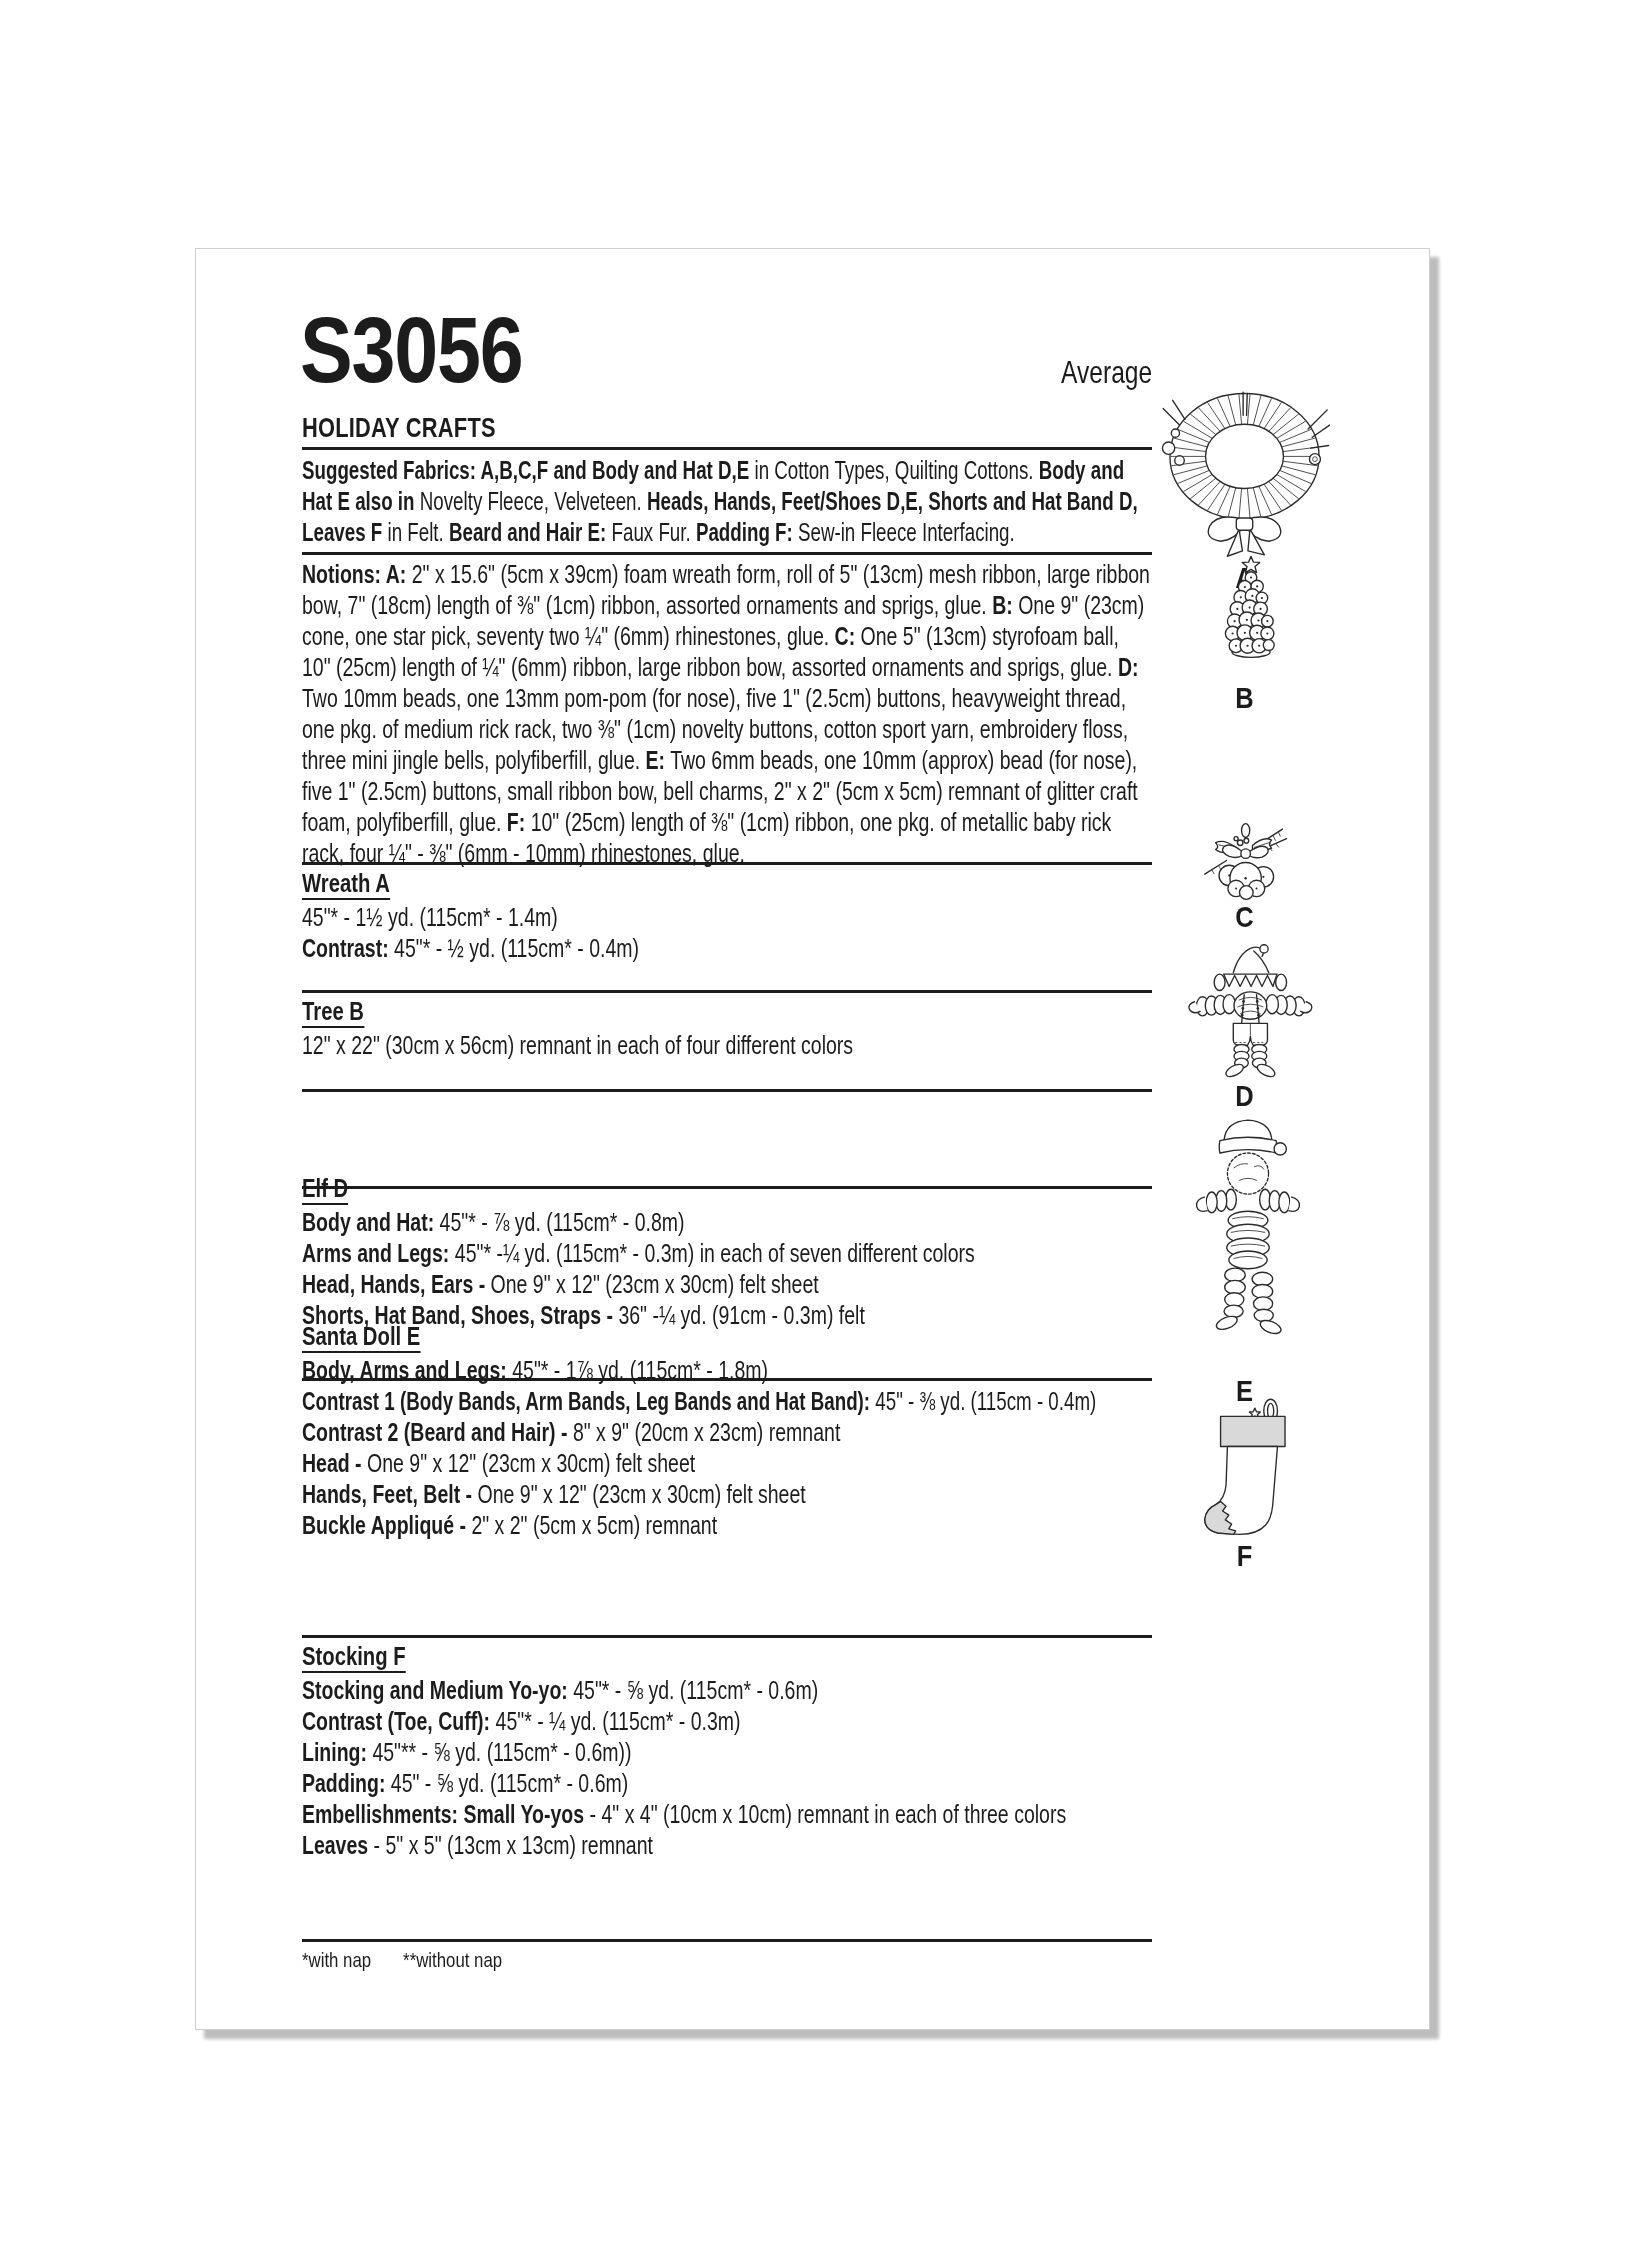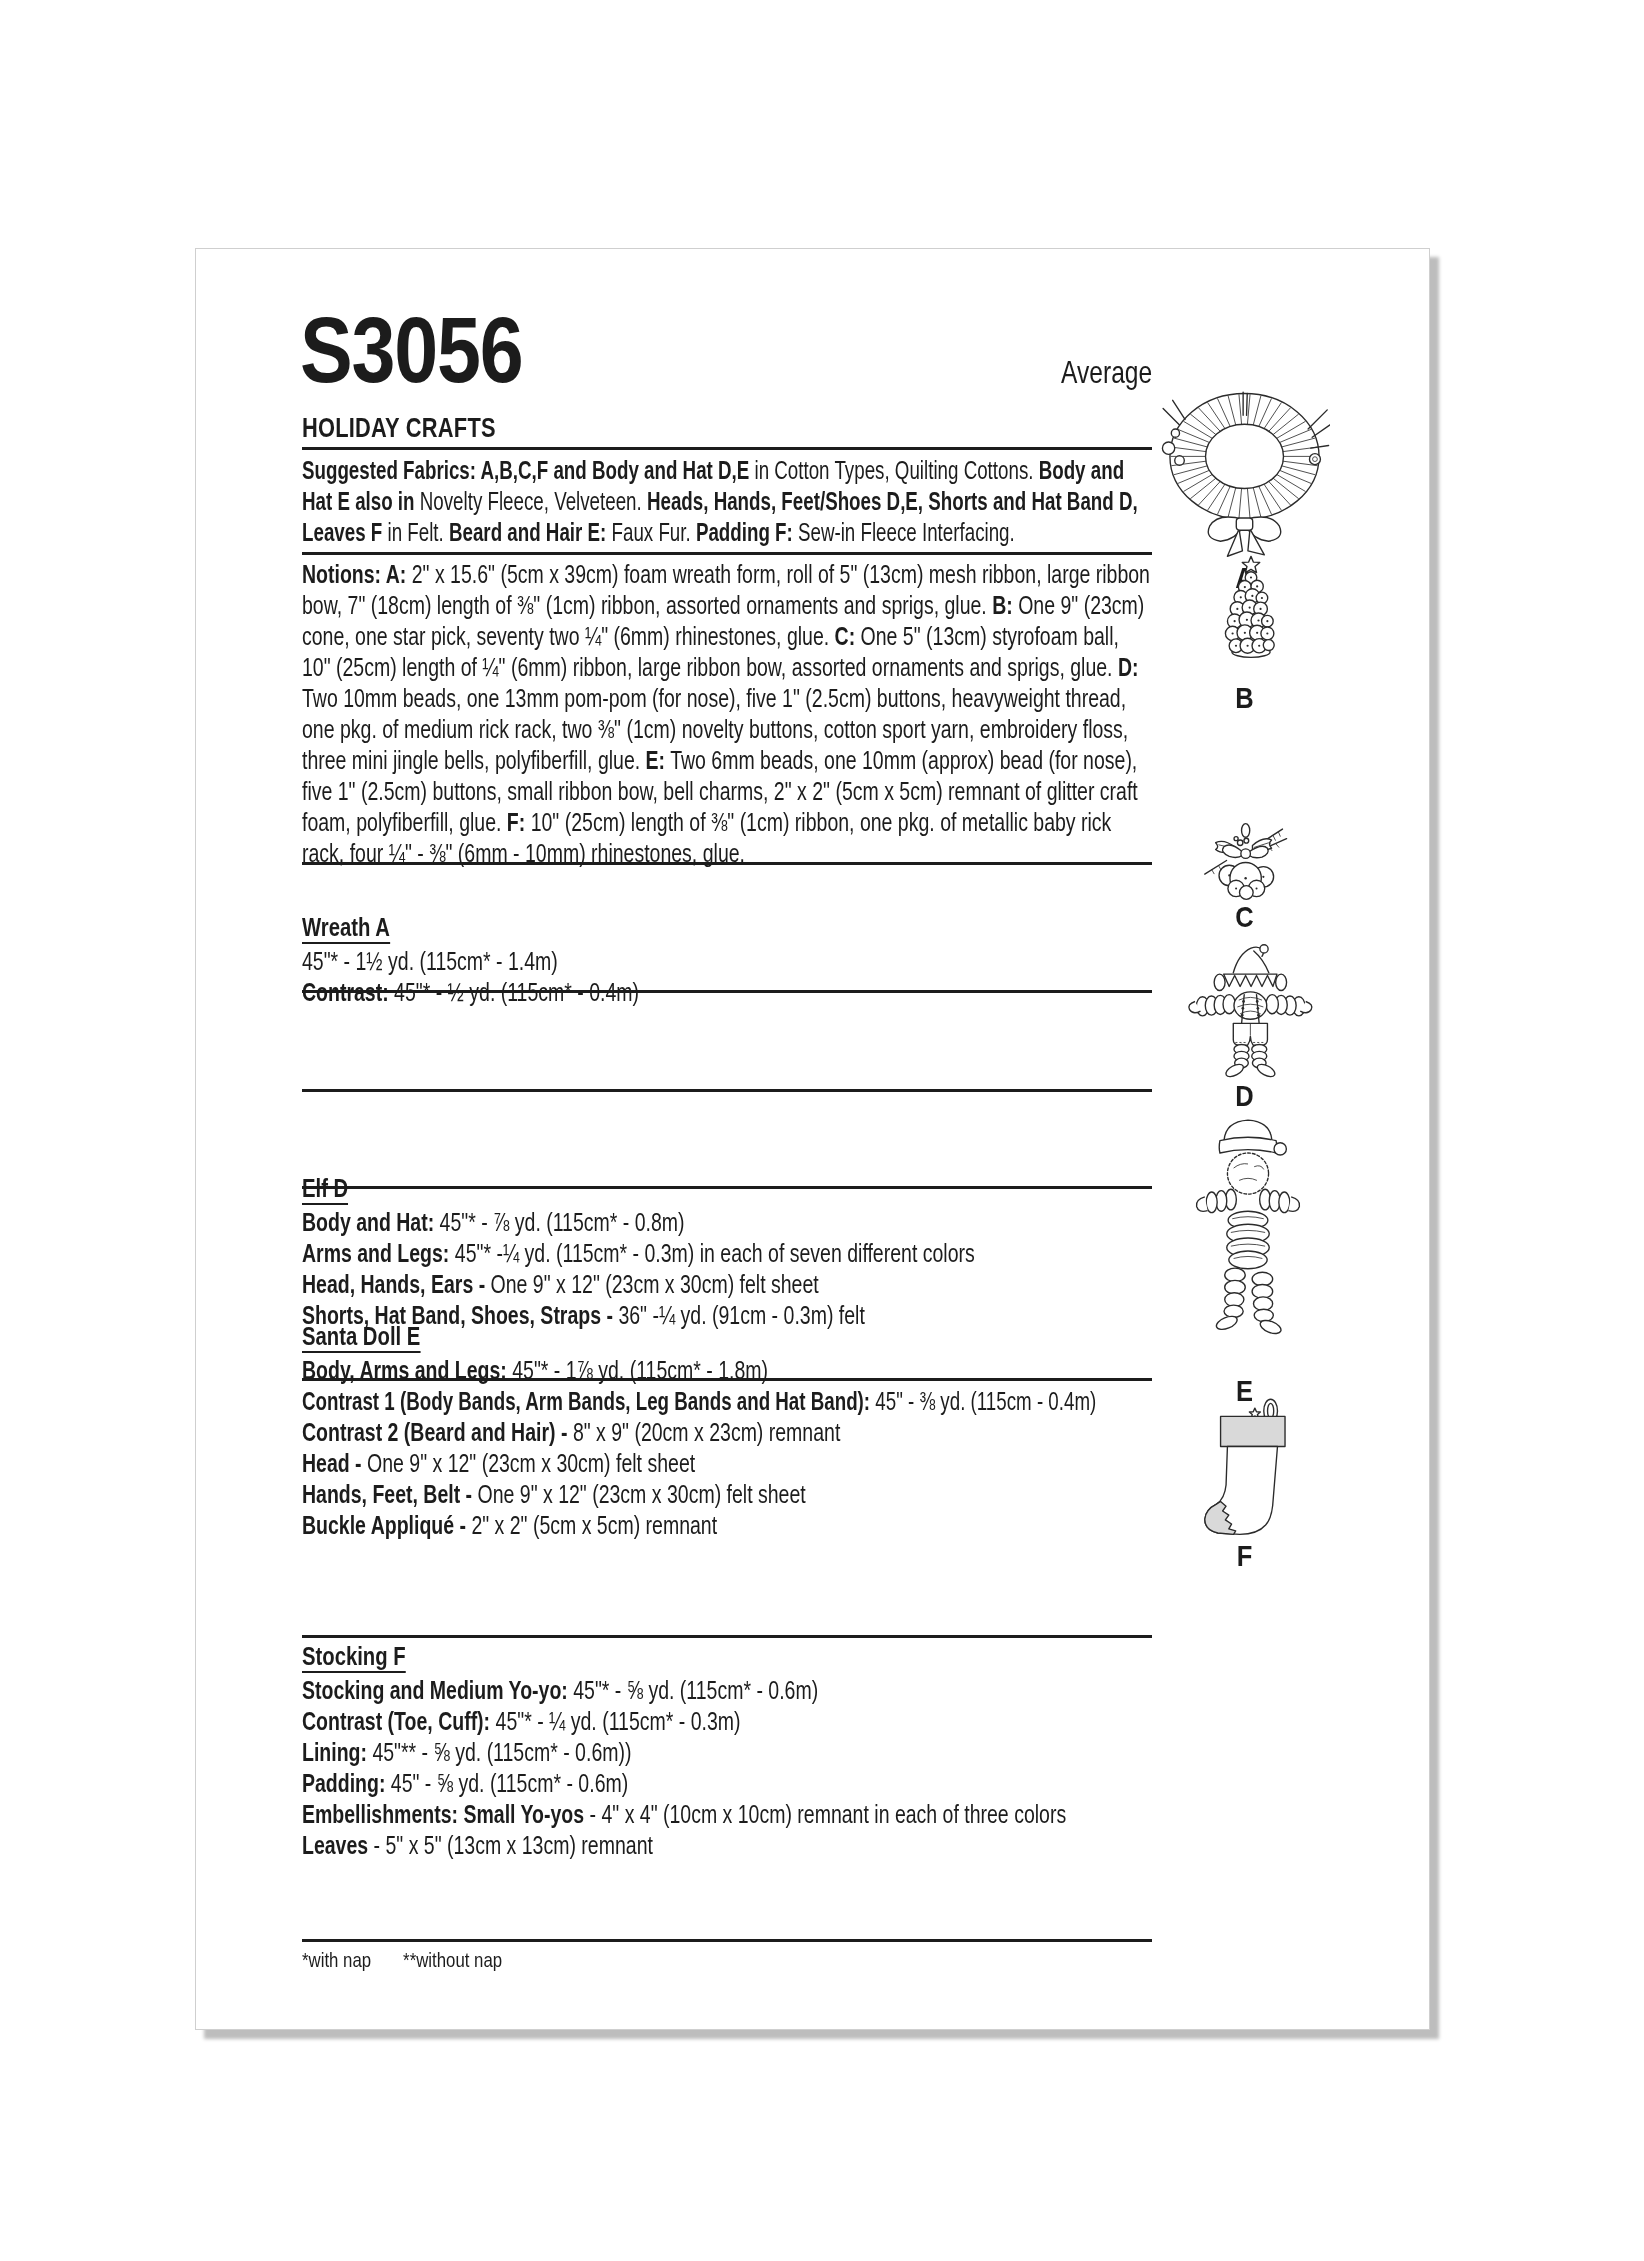--- a/index.html
+++ b/index.html
@@ -60,28 +60,32 @@
   <div class="rule" style="top:198px;"></div>
 
   <div class="para c75" style="top:206px;"><b>Suggested Fabrics: A,B,C,F and Body and Hat D,E</b> in Cotton Types, Quilting Cottons. <b>Body and Hat E also in</b> Novelty Fleece, Velveteen. <b>Heads, Hands, Feet/Shoes D,E, Shorts and Hat Band D, Leaves F</b> in Felt. <b>Beard and Hair E:</b> Faux Fur. <b>Padding F:</b> Sew-in Fleece Interfacing.</div>
 
   <div class="rule" style="top:303px;"></div>
 
   <div class="para c78" style="top:300px;padding-top:9.6px;"><b>Notions: A:</b> 2" x 15.6" (5cm x 39cm) foam wreath form, roll of 5" (13cm) mesh ribbon, large ribbon bow, 7" (18cm) length of ⅜" (1cm) ribbon, assorted ornaments and sprigs, glue. <b>B:</b> One 9" (23cm) cone, one star pick, seventy two ¼" (6mm) rhinestones, glue. <b>C:</b> One 5" (13cm) styrofoam ball, 10" (25cm) length of ¼" (6mm) ribbon, large ribbon bow, assorted ornaments and sprigs, glue. <b>D:</b> Two 10mm beads, one 13mm pom-pom (for nose), five 1" (2.5cm) buttons, heavyweight thread, one pkg. of medium rick rack, two ⅜" (1cm) novelty buttons, cotton sport yarn, embroidery floss, three mini jingle bells, polyfiberfill, glue. <b>E:</b> Two 6mm beads, one 10mm (approx) bead (for nose), five 1" (2.5cm) buttons, small ribbon bow, bell charms, 2" x 2" (5cm x 5cm) remnant of glitter craft foam, polyfiberfill, glue. <b>F:</b> 10" (25cm) length of ⅜" (1cm) ribbon, one pkg. of metallic baby rick rack, four ¼" - ⅜" (6mm - 10mm) rhinestones, glue.</div>
 
   <div class="rule" style="top:613px;"></div>
 
-  <div class="sec" style="top:621px;margin-top:44px;">
+  <div class="sec" style="top:621px;">
     <div class="sec-h"><span class="hu">Wreath A</span></div>
     <div class="ln">45"* - 1½ yd. (115cm* - 1.4m)</div>
     <div class="ln"><b>Contrast:</b> 45"* - ½ yd. (115cm* - 0.4m)</div>
   </div>
 
   <div class="rule" style="top:741px;"></div>
 
+  <div class="sec" style="top:749px;">
+    <div class="sec-h"><span class="hu">Tree B</span></div>
+    <div class="ln">12" x 22" (30cm x 56cm) remnant in each of four different colors</div>
+  </div>
 
   <div class="rule" style="top:840px;"></div>
 
 
   <div class="rule" style="top:937px;"></div>
 
   <div class="sec" style="top:926px;">
     <div class="sec-h"><span class="hu">Elf D</span></div>
     <div class="ln"><b>Body and Hat:</b> 45"* - ⅞ yd. (115cm* - 0.8m)</div>
     <div class="ln"><b>Arms and Legs:</b> 45"* -¼ yd. (115cm* - 0.3m) in each of seven different colors</div>

